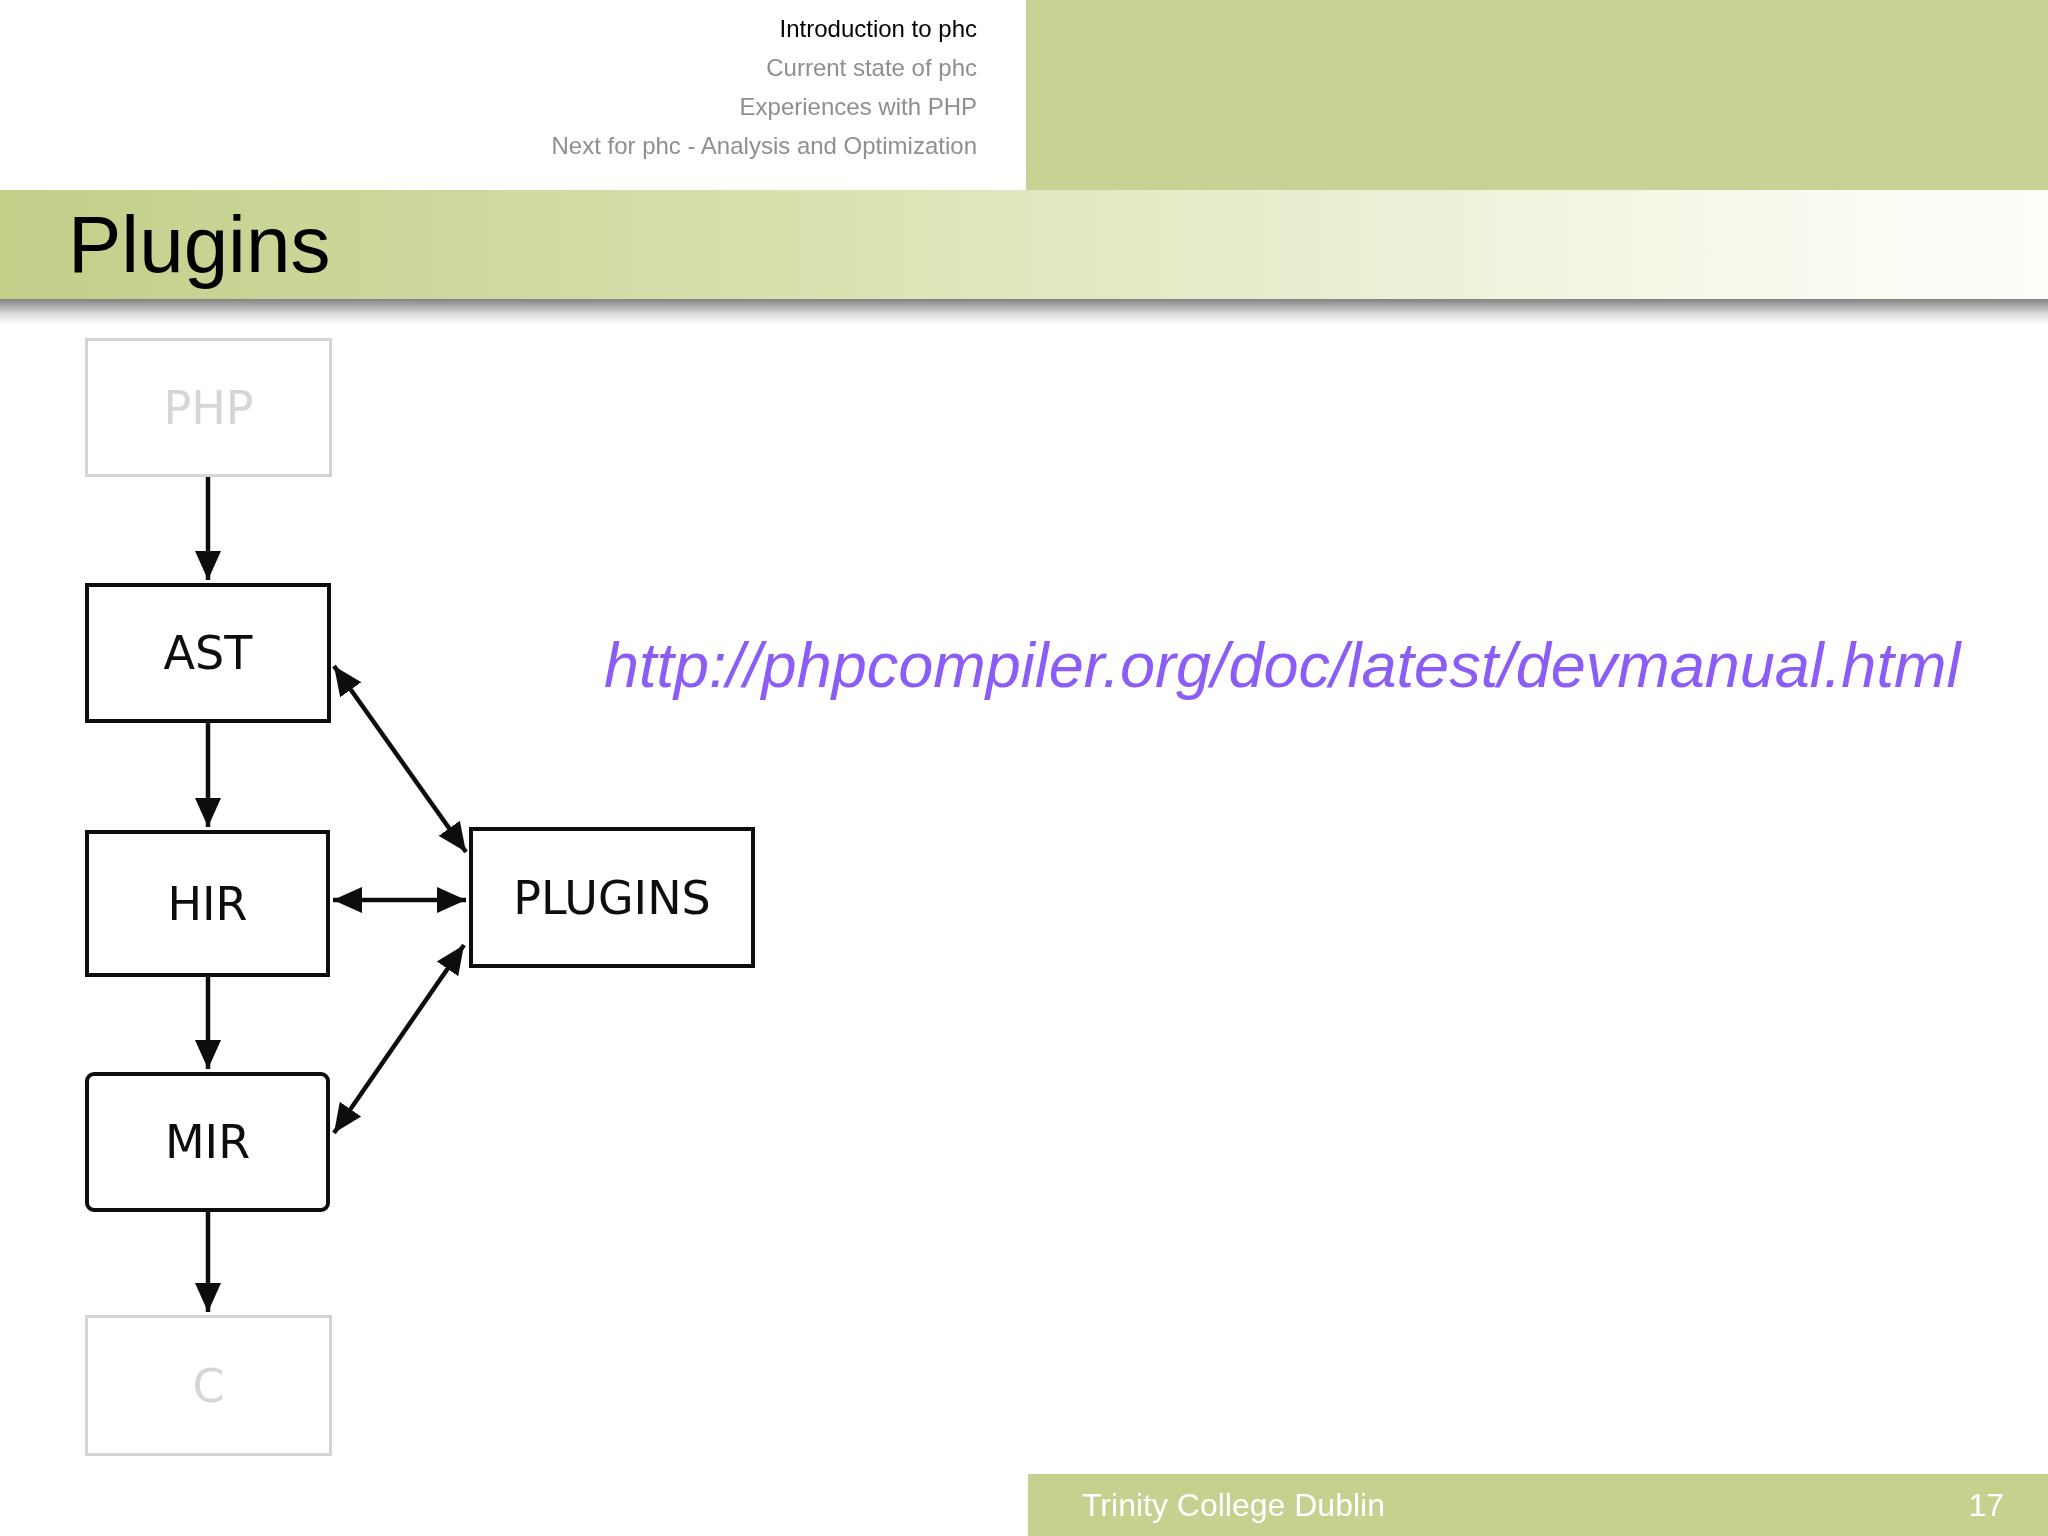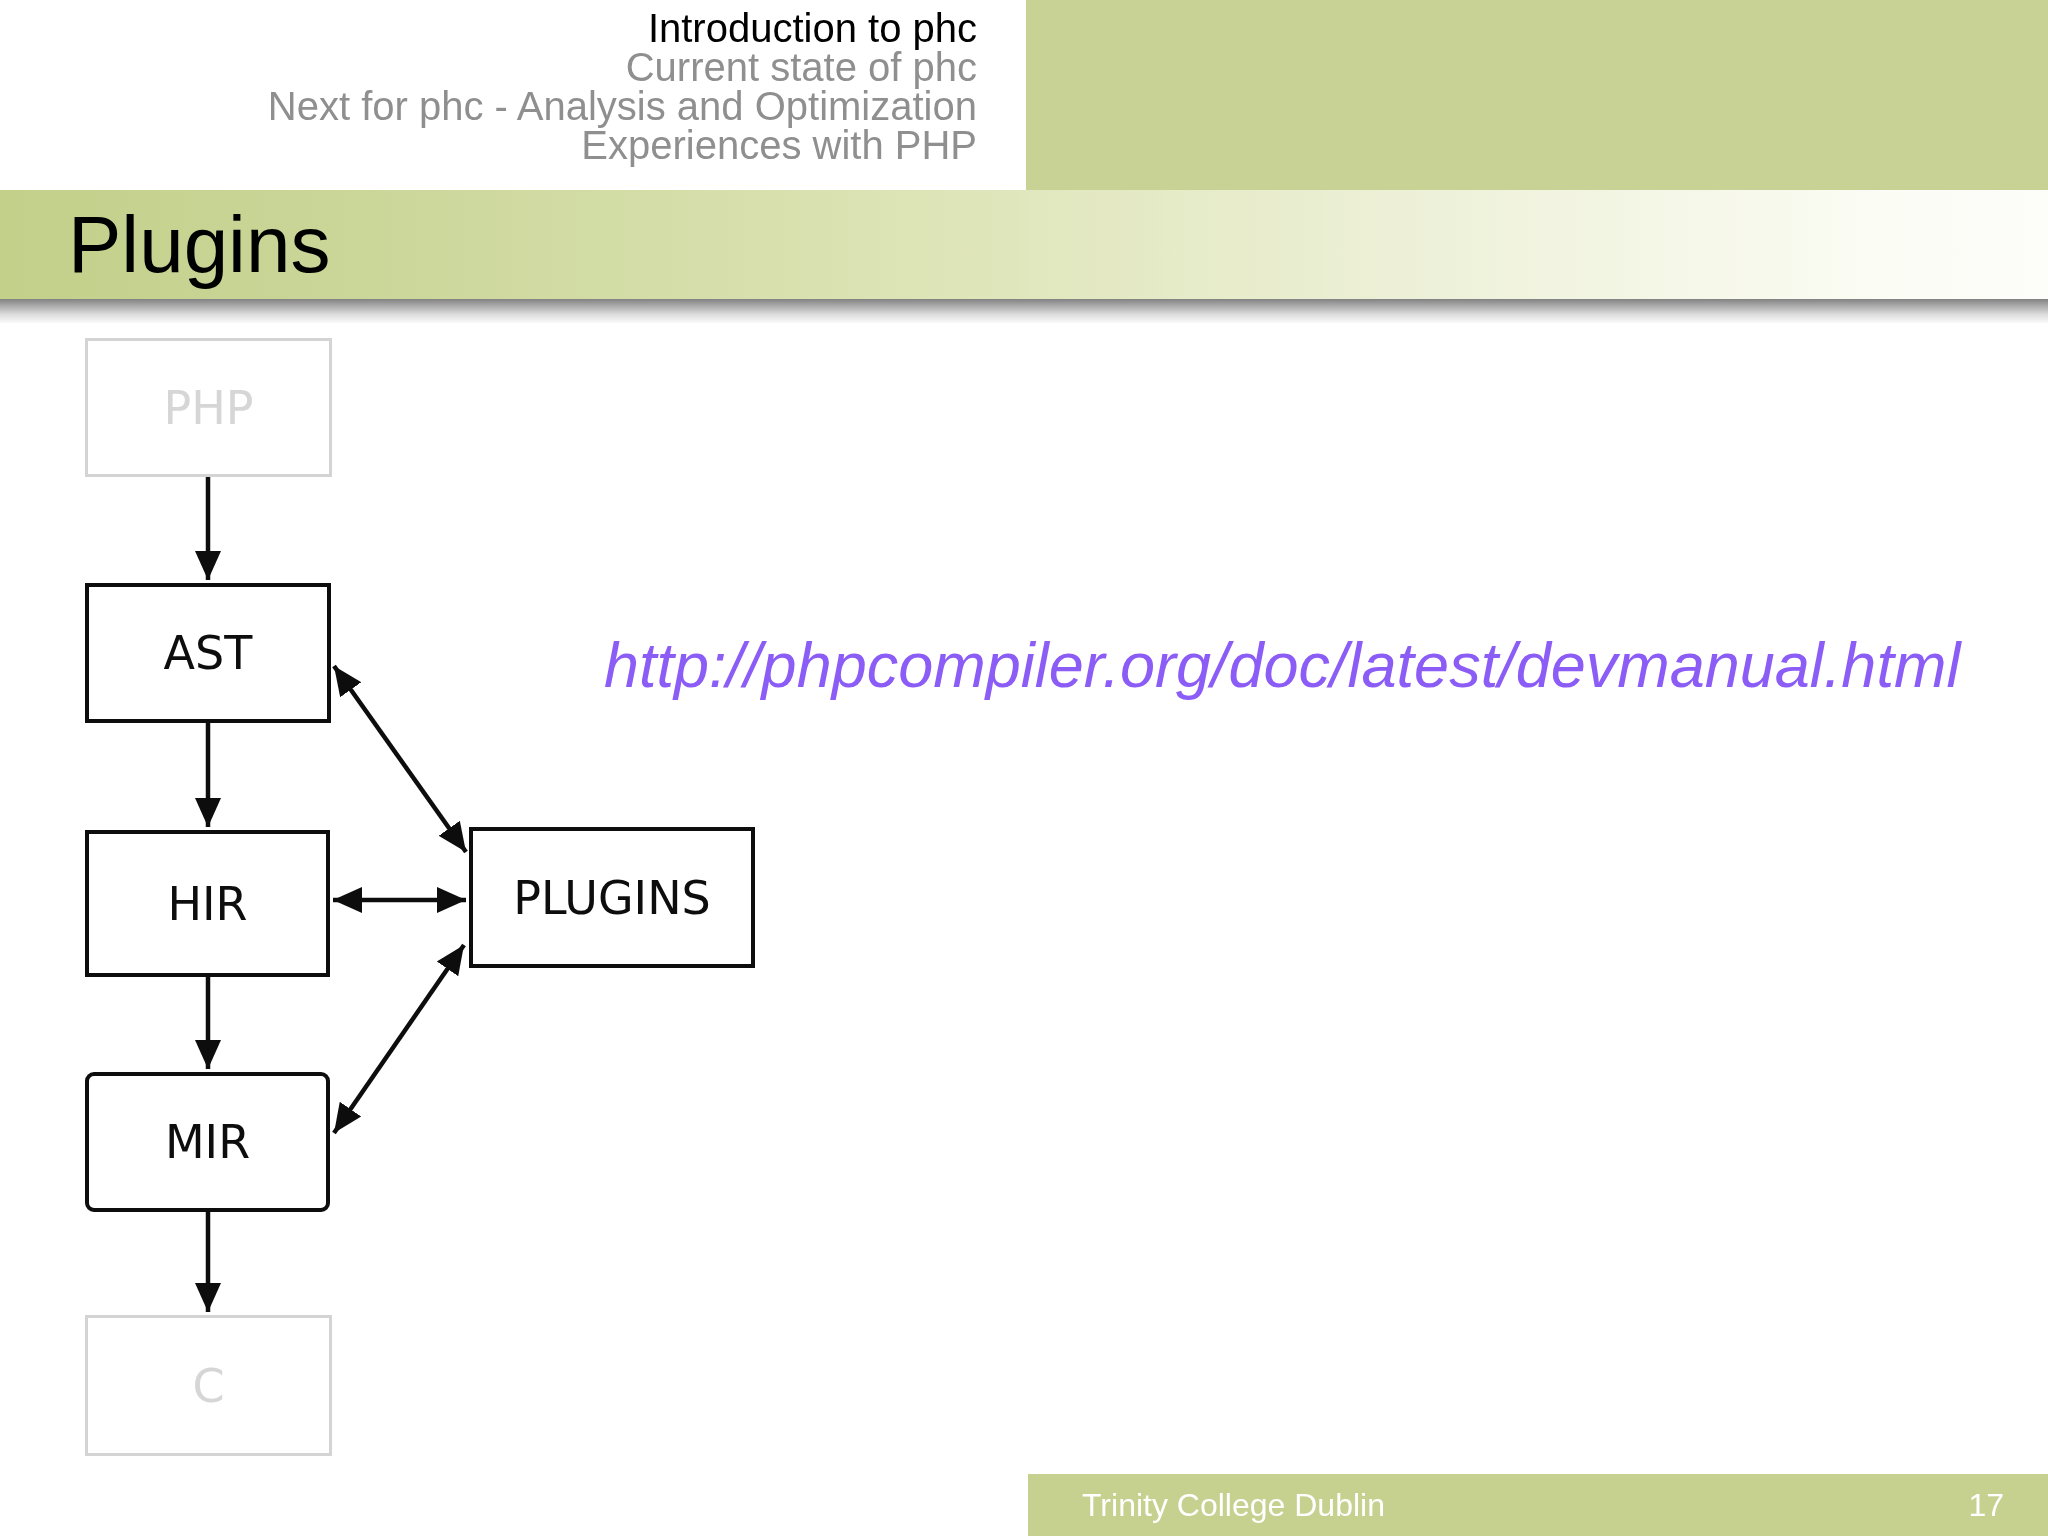--- a/index.html
+++ b/index.html
@@ -4,21 +4,21 @@
 <style>
   html,body{margin:0;padding:0;background:#ffffff;}
   .slide{
     position:relative;width:2048px;height:1536px;background:#ffffff;
     overflow:hidden;font-family:"Liberation Sans",sans-serif;
   }
 
   
   .nav{
     position:absolute;top:9px;left:0;width:977px;
-    text-align:right;font-size:40px;line-height:39px;color:#8f8f8f;
+    text-align:right;font-size:24px;line-height:39px;color:#8f8f8f;
   }
   .nav-line{white-space:nowrap;}
   .nav-line.active{color:#000000;}
 
   .corner-block{
     position:absolute;top:0;left:1026px;width:1022px;height:190px;
     background:#c8d294;
   }
 
   
@@ -67,22 +67,22 @@
   }
 </style>
 </head>
 <body>
 
 <div class="slide">
 
   <div class="nav">
     <div class="nav-line active">Introduction to phc</div>
     <div class="nav-line">Current state of phc</div>
+    <div class="nav-line">Experiences with PHP</div>
     <div class="nav-line">Next for phc - Analysis and Optimization</div>
-    <div class="nav-line">Experiences with PHP</div>
   </div>
   <div class="corner-block"></div>
 
   <div class="titlebar">
     <h1 class="title">Plugins</h1>
   </div>
   <div class="titlebar-shadow"></div>
 
   <svg class="edges" viewBox="0 0 2048 1536">
     <defs>

